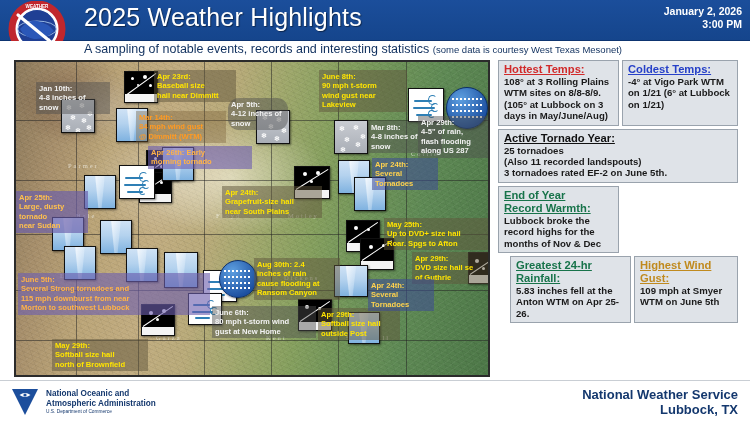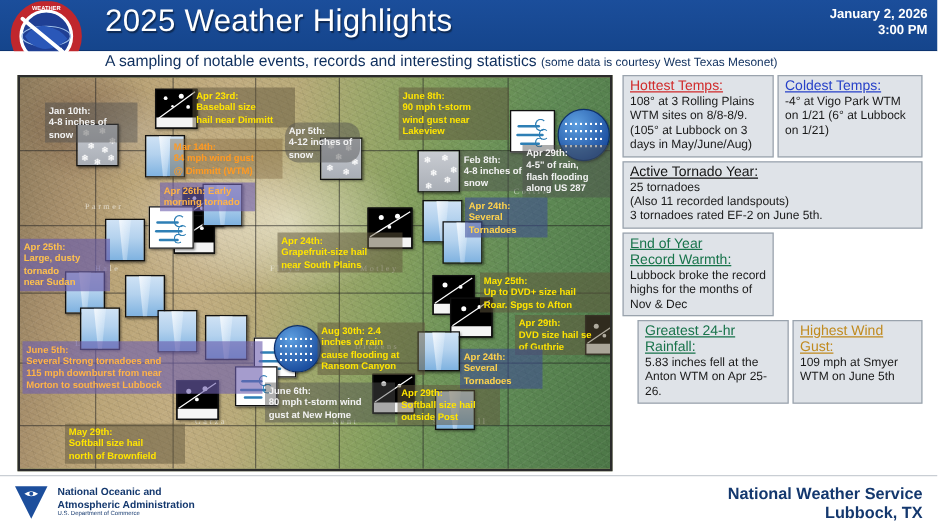--- a/index.html
+++ b/index.html
@@ -164,20 +164,21 @@
     -webkit-mask-image: repeating-linear-gradient(90deg, #000 0 2px, transparent 2px 4px);
     mask-image: repeating-linear-gradient(90deg, #000 0 2px, transparent 2px 4px);
   }
 
   
   #sidebar {
     position: absolute; left: 498px; top: 60px;
     width: 240px; height: 317px;
     display: flex; flex-direction: column;
     gap: 3px;
+    font-weight: bold;
   }
   .stat-row { display: flex; gap: 3px; }
   .card {
     background: #dfe3e8;
     border: 1px solid #9aa3ad;
     padding: 2px 4px 3px 5px;
     flex: 1;
     overflow: hidden;
   }
   .card-title {
@@ -478,28 +479,28 @@
     <div class="lbl l-orange" style="left:120px; top:49px;  width:90px;">Mar 14th:
 84 mph wind gust
 @ Dimmitt (WTM)</div>
     <div class="lbl l-white" style="left:212px; top:36px;  width:60px;border-radius:11px;">Apr 5th:
 4-12 inches of
 snow</div>
     <div class="lbl l-yellow" style="left:303px; top:8px;   width:88px;">June 8th:
 90 mph t-storm
 wind gust near
 Lakeview</div>
-    <div class="lbl l-white" style="left:352px; top:59px;  width:74px;">Feb 8th:
+    <div class="lbl l-white" style="left:352px; top:59px;  width:74px;">Mar 8th:
 4-8 inches of
 snow</div>
     <div class="lbl l-white" style="left:402px; top:54px;  width:74px;">Apr 29th:
 4-5" of rain,
 flash flooding
 along US 287</div>
-    <div class="lbl l-purple" style="left:112px; top:84px;  width:76px;">Apr 26th: Early
+    <div class="lbl l-purple" style="left:132px; top:84px;  width:104px;">Apr 26th: Early
 morning tornado</div>
     <div class="lbl l-purple2" style="left:0px;   top:129px; width:72px;">Apr 25th:
 Large, dusty
 tornado
 near Sudan</div>
     <div class="lbl l-yellow" style="left:206px; top:124px; width:100px;">Apr 24th:
 Grapefruit-size hail
 near South Plains</div>
     <div class="lbl l-blue" style="left:356px; top:96px;  width:66px;">Apr 24th:
 Several

